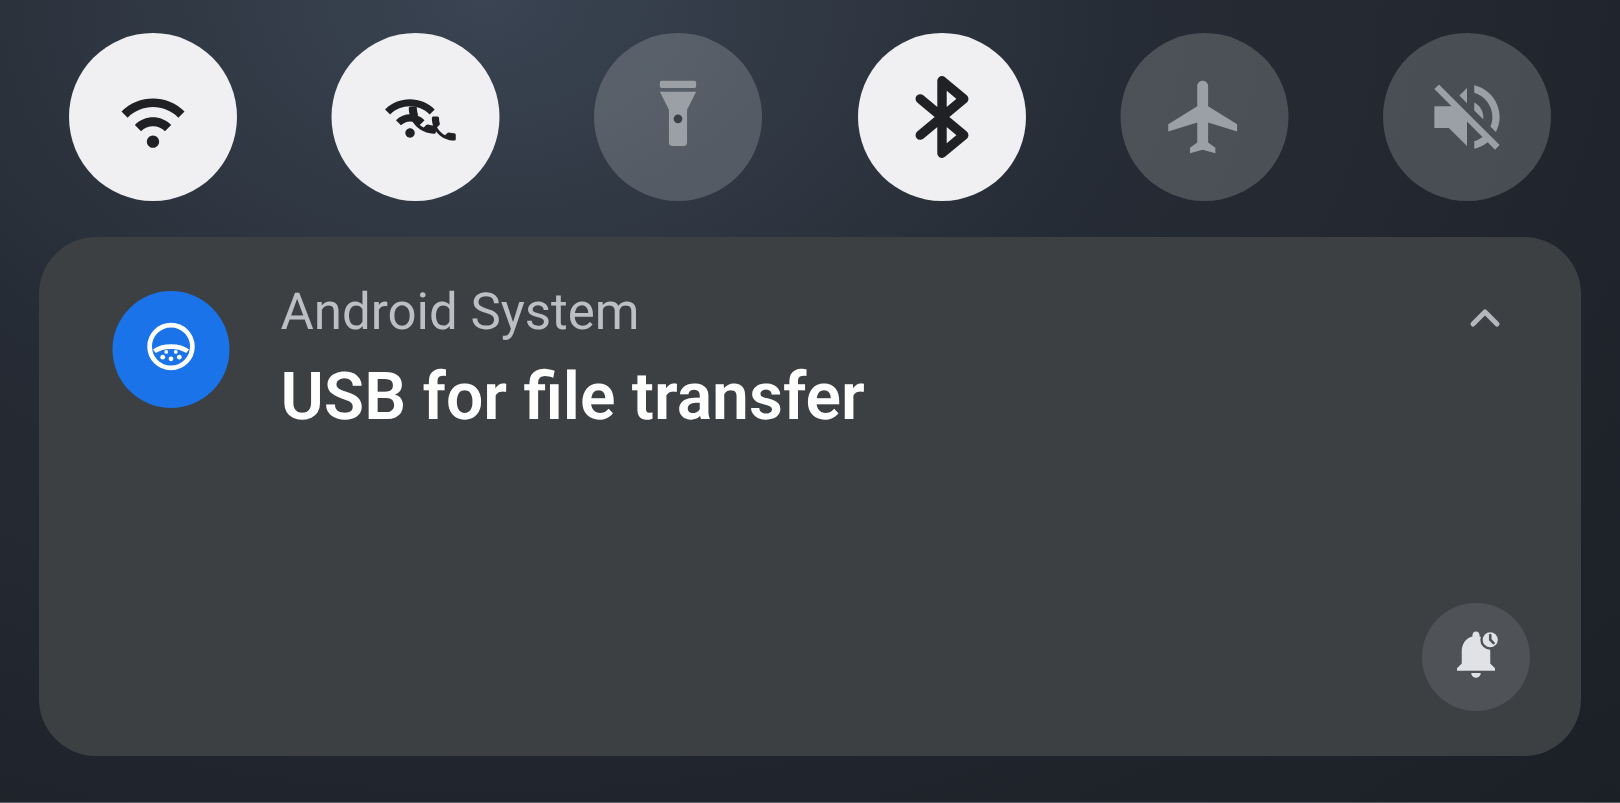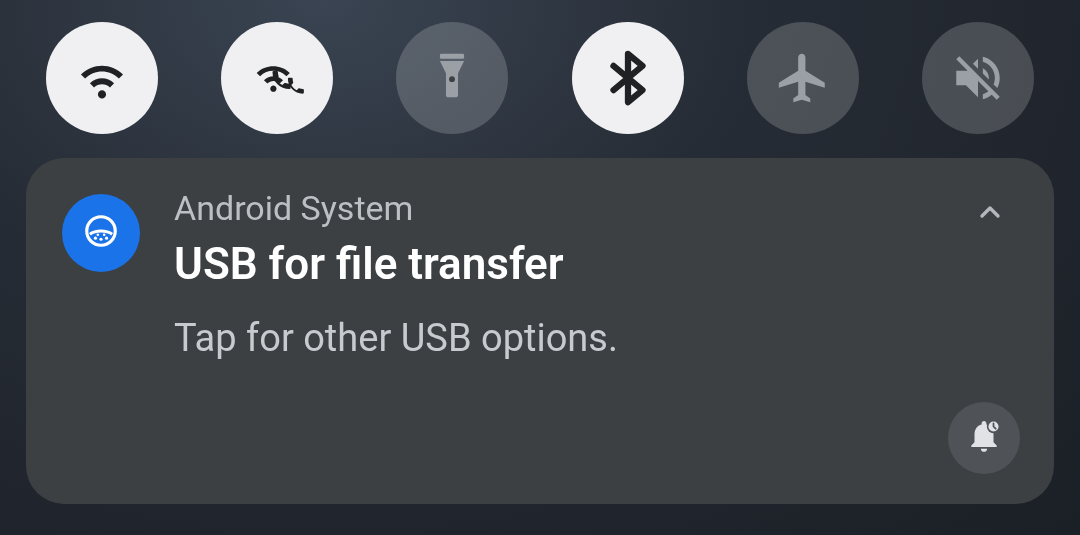--- a/index.html
+++ b/index.html
@@ -27,21 +27,21 @@
     cursor: pointer;
   }
   .qs-on  { background: #f0f0f2; color: #202124; }
   .qs-off { background: rgba(255,255,255,0.18); color: #9aa0a6; }
   .qs-tile svg { width: 58px; height: 58px; display: block; }
 
   .notif-card {
     margin: 24px 26px 0 26px;
     background: #3c4043;
     border-radius: 38px;
-    padding: 30px 36px 28px 36px;
+    padding: 30px 36px 28px 49px;
     min-height: 346px;
     position: relative;
   }
   .notif-head {
     display: flex;
     align-items: flex-start;
     gap: 34px;
   }
   .notif-icon {
     width: 78px;
@@ -181,21 +181,20 @@
             <circle cx="12" cy="17.2" r="1"></circle>
             <circle cx="15.5" cy="16.5" r="1"></circle>
           <circle cx="10" cy="14.3" r="0.8"></circle>
             <circle cx="14" cy="14.3" r="0.8"></circle>
         </svg>
       </span>
     </div>
     <div class="notif-text">
       <div class="notif-app">Android System</div>
       <div class="notif-title">USB for file transfer</div>
-      <div class="notif-body">Tap for other USB options.</div>
     </div>
   </div>
 
   <div class="notif-settings">
     <span>
       <svg viewBox="0 0 24 24" fill="currentColor">
         <path d="M12 22c1.1 0 2-.9 2-2h-4c0 1.1.9 2 2 2zm6-6V11c0-3.07-1.64-5.64-4.5-6.32V4c0-.83-.67-1.5-1.5-1.5S10.5 3.17 10.5 4v.68C7.63 5.36 6 7.92 6 11v5l-2 2v1h16v-1l-2-2z"></path>
         <circle cx="18" cy="6" r="4.2" fill="#4f5357"></circle>
         <circle cx="18" cy="6" r="3.2" fill="currentColor"></circle>
         <path d="M18 4v2l1.4 1.4" stroke="#4f5357" stroke-width="1.1" fill="none" stroke-linecap="round"></path>

